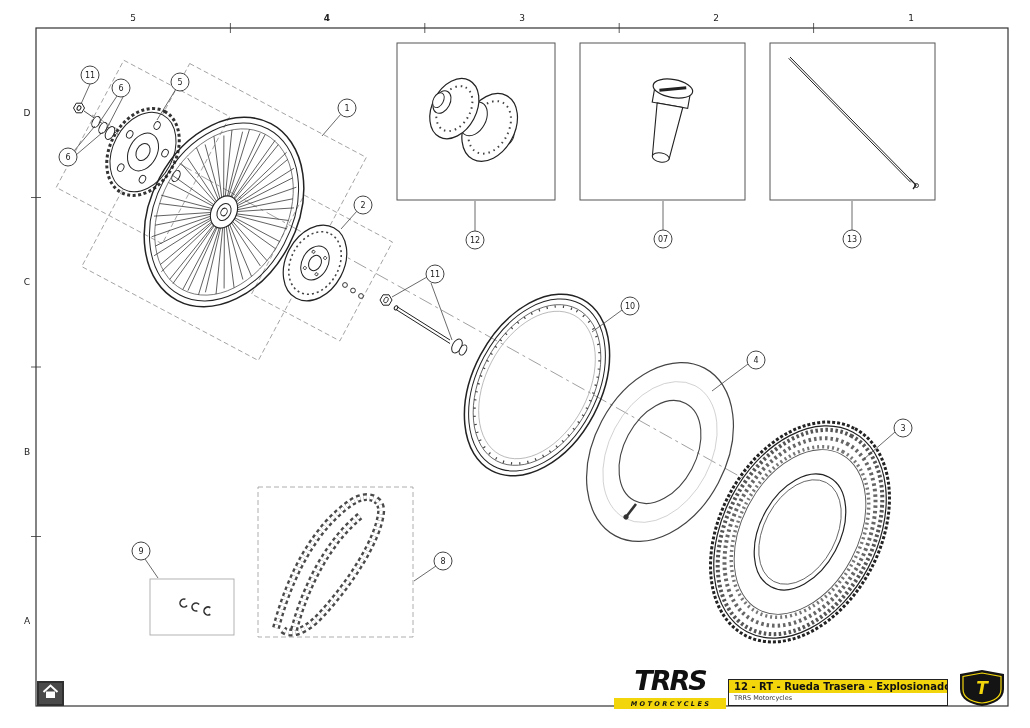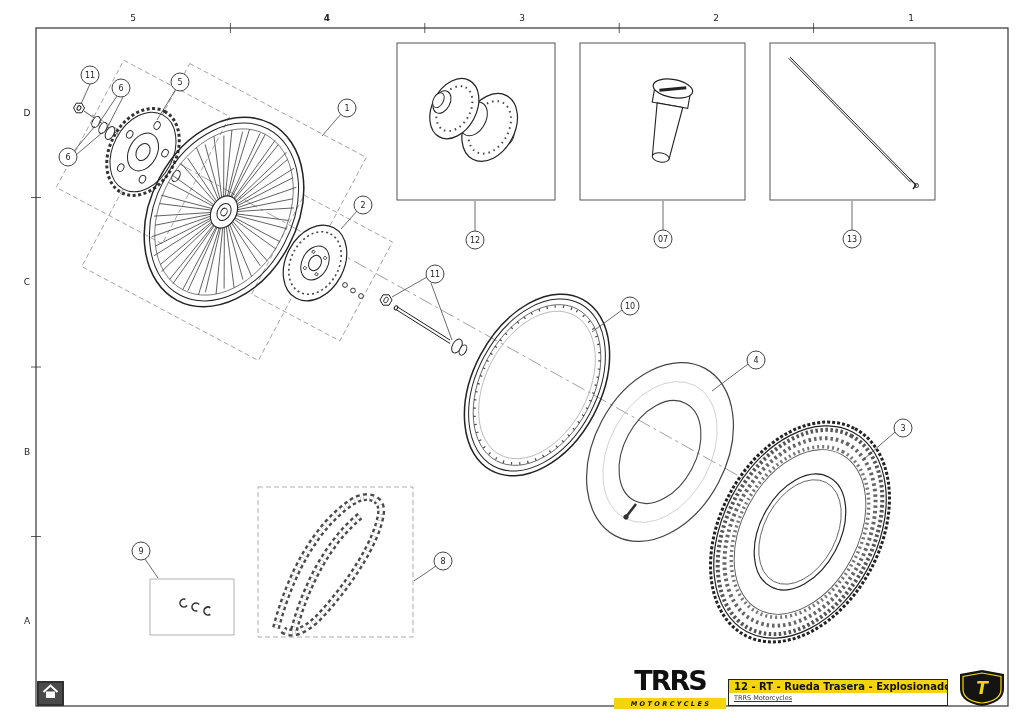--- a/index.html
+++ b/index.html
@@ -7,38 +7,38 @@
     width:1030px;height:728px;position:relative;overflow:hidden;
     background:#ffffff;
     font-family:"DejaVu Sans","Liberation Sans",sans-serif;
   }
   svg text{font-family:"DejaVu Sans","Liberation Sans",sans-serif;}
   .abs{position:absolute;}
 
   
   .logo{position:absolute;left:614px;top:669px;width:112px;text-align:center;}
   .logo-text{
-    font-weight:bold;font-size:27px;line-height:23px;
+    font-weight:bold;font-style:italic;font-size:27px;line-height:23px;
     letter-spacing:-2px;color:#101010;white-space:nowrap;
   }
   .logo-sub{
     margin-top:6px;background:#F2D60B;color:#111;
     font-size:6.5px;font-weight:bold;font-style:italic;letter-spacing:2.4px;
     padding:1.5px 2px 1.5px 4px;white-space:nowrap;
   }
   .tb-title{
     position:absolute;left:728px;top:679px;width:220px;height:15px;
     box-sizing:border-box;background:#F2D60B;border:1px solid #222;
     font-size:10px;font-weight:bold;color:#111;line-height:13px;padding-left:5px;
     white-space:nowrap;overflow:hidden;
   }
   .tb-company{
     position:absolute;left:728px;top:693px;width:220px;height:13px;
     box-sizing:border-box;background:#fff;border:1px solid #222;border-top:none;
-    font-size:6.5px;color:#333;line-height:11px;padding-left:5px;white-space:nowrap;text-decoration:underline;
+    font-size:6.5px;color:#333;line-height:11px;padding-left:5px;white-space:nowrap;
   }
   .shield{position:absolute;left:957px;top:669px;width:50px;height:38px;}
   .home-btn{
     position:absolute;left:37px;top:681px;width:27px;height:25px;
     box-sizing:border-box;background:#4a4a4a;border:2px solid #303030;
     display:flex;align-items:center;justify-content:center;cursor:pointer;
   }
 </style>
 </head>
 <body>

